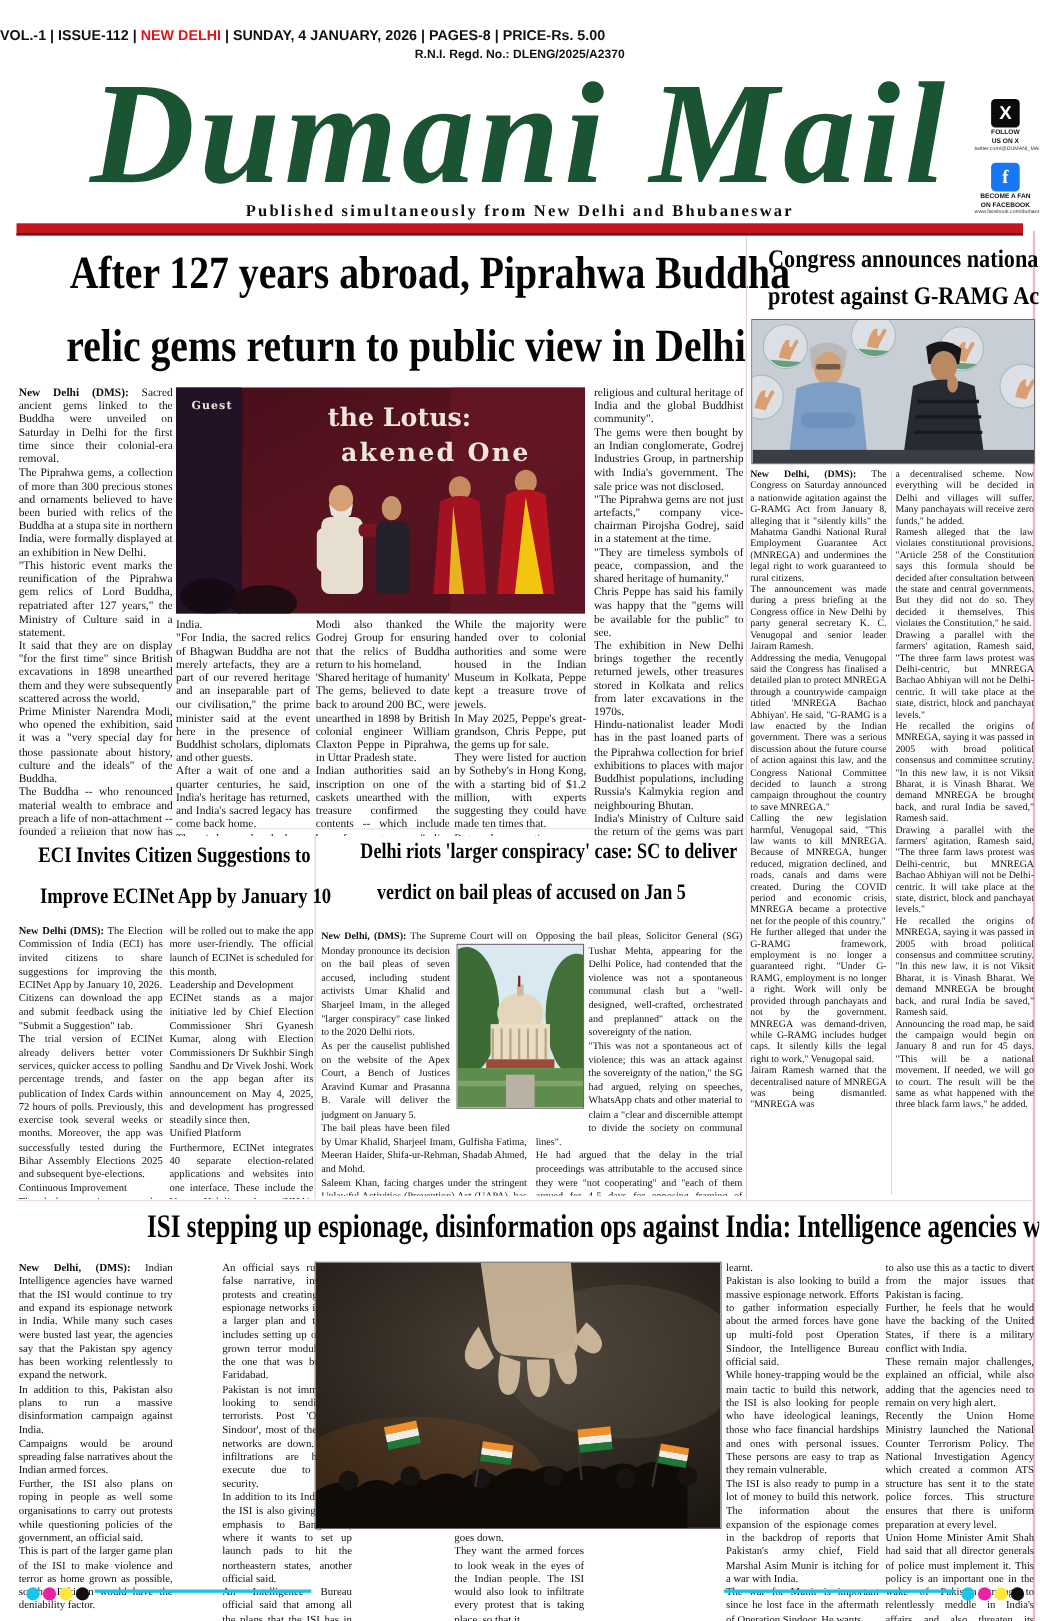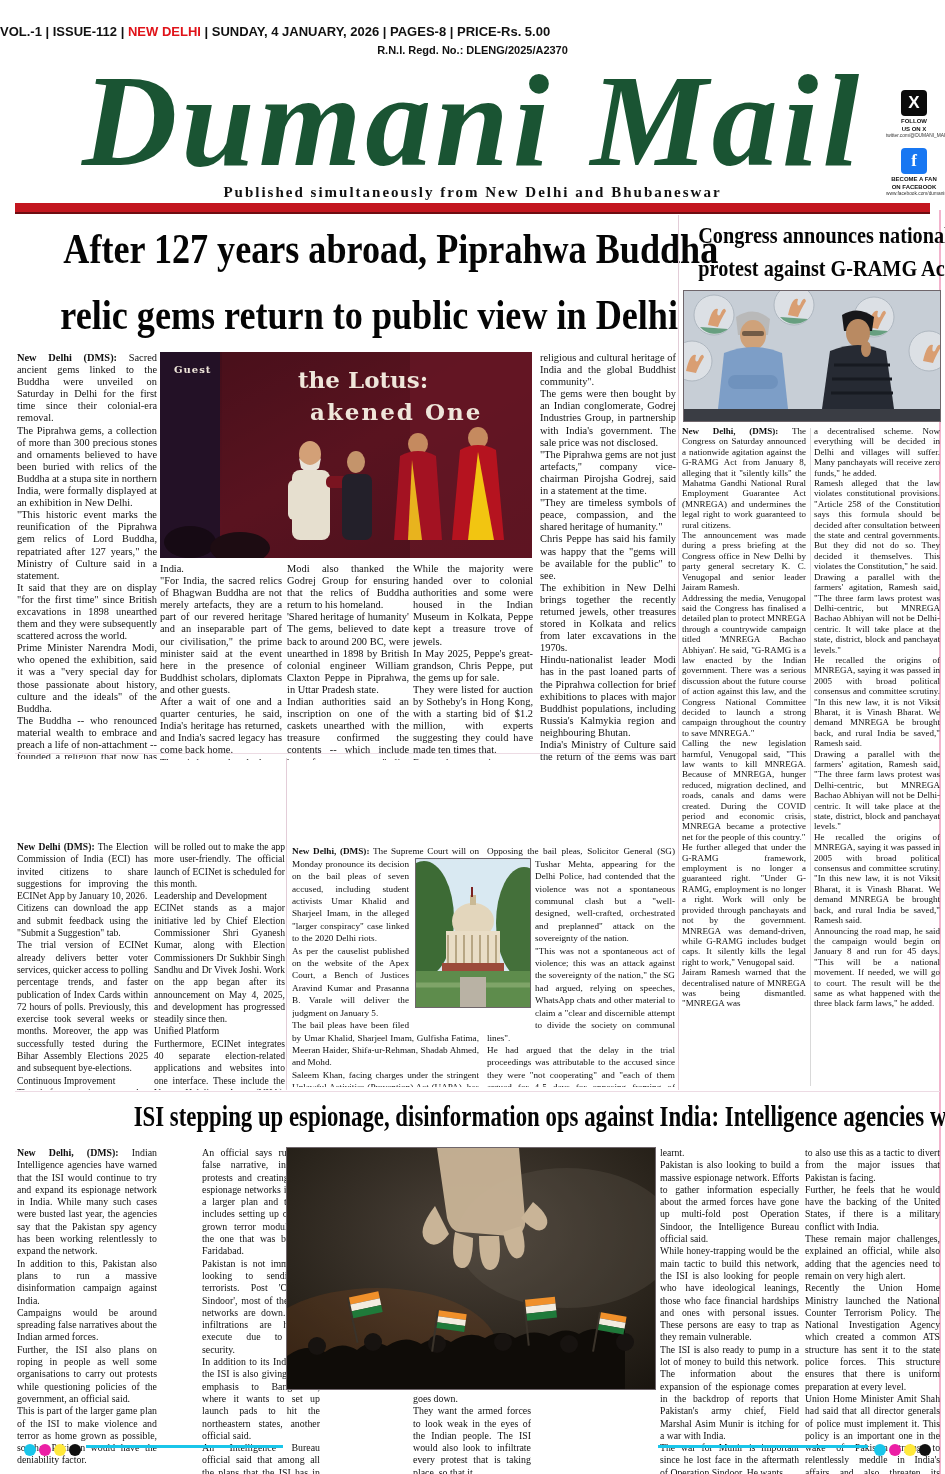--- a/index.html
+++ b/index.html
@@ -228,31 +228,39 @@
 Ramesh alleged that the law violates constitutional provisions. "Article 258 of the Constitution says this formula should be decided after consultation between the state and central governments. But they did not do so. They decided it themselves. This violates the Constitution," he said.
 Drawing a parallel with the farmers' agitation, Ramesh said, "The three farm laws protest was Delhi-centric, but MNREGA Bachao Abhiyan will not be Delhi-centric. It will take place at the state, district, block and panchayat levels."
 He recalled the origins of MNREGA, saying it was passed in 2005 with broad political consensus and committee scrutiny. "In this new law, it is not Viksit Bharat, it is Vinash Bharat. We demand MNREGA be brought back, and rural India be saved," Ramesh said.
 Drawing a parallel with the farmers' agitation, Ramesh said, "The three farm laws protest was Delhi-centric, but MNREGA Bachao Abhiyan will not be Delhi-centric. It will take place at the state, district, block and panchayat levels."
 He recalled the origins of MNREGA, saying it was passed in 2005 with broad political consensus and committee scrutiny. "In this new law, it is not Viksit Bharat, it is Vinash Bharat. We demand MNREGA be brought back, and rural India be saved," Ramesh said.
 Announcing the road map, he said the campaign would begin on January 8 and run for 45 days. "This will be a national movement. If needed, we will go to court. The result will be the same as what happened with the three black farm laws," he added.</div>
 
   <div class="abs hline" style="left:15px;top:753px;width:663px;"></div>
   <div class="abs vline" style="left:286px;top:758px;height:332px;"></div>
 
+  <div class="abs hl eci-hl">
+    <span class="cond">ECI Invites Citizen Suggestions to</span><br>
+    <span class="cond">Improve ECINet App by January 10</span>
+  </div>
   <div class="abs col eci-col" style="left:17px;top:841px;width:131px;height:249px;"><b>New Delhi (DMS):</b> The Election Commission of India (ECI) has invited citizens to share suggestions for improving the ECINet App by January 10, 2026.
 Citizens can download the app and submit feedback using the "Submit a Suggestion" tab.
 The trial version of ECINet already delivers better voter services, quicker access to polling percentage trends, and faster publication of Index Cards within 72 hours of polls. Previously, this exercise took several weeks or months. Moreover, the app was successfully tested during the Bihar Assembly Elections 2025 and subsequent bye-elections.
 Continuous Improvement
 The platform continues to evolve as officials refine it based on feedback from CEOs, DEOs, EROs, Observers, and field staff. In addition, user suggestions will be examined carefully, and updates</div>
   <div class="abs col eci-col" style="left:154px;top:841px;width:131px;height:249px;">will be rolled out to make the app more user-friendly. The official launch of ECINet is scheduled for this month.
 Leadership and Development
 ECINet stands as a major initiative led by Chief Election Commissioner Shri Gyanesh Kumar, along with Election Commissioners Dr Sukhbir Singh Sandhu and Dr Vivek Joshi. Work on the app began after its announcement on May 4, 2025, and development has progressed steadily since then.
 Unified Platform
 Furthermore, ECINet integrates 40 separate election-related applications and websites into one interface. These include the Voter Helpline App (VHA), cVIGIL, Saksham, Polling Trends (Voter Turnout App), and Know Your Candidate (KYC) App. Citizens can download ECINet from both the Google Play Store and the Apple App Store.</div>
 
+  <div class="abs hl riot-hl">
+    <span class="cond">Delhi riots 'larger conspiracy' case: SC to deliver</span><br>
+    <span class="cond">verdict on bail pleas of accused on Jan 5</span>
+  </div>
   <div class="abs col riot-col" style="left:292px;top:833px;width:187px;height:254px;">
     <span class="sp-r1"></span><span class="sp-r2"></span><span><b>New Delhi, (DMS):</b> The Supreme Court will on Monday pronounce its decision on the bail pleas of seven accused, including student activists Umar Khalid and Sharjeel Imam, in the alleged "larger conspiracy" case linked to the 2020 Delhi riots.
 As per the causelist published on the website of the Apex Court, a Bench of Justices Aravind Kumar and Prasanna B. Varale will deliver the judgment on January 5.
 The bail pleas have been filed by Umar Khalid, Sharjeel Imam, Gulfisha Fatima, Meeran Haider, Shifa-ur-Rehman, Shadab Ahmed, and Mohd.
 Saleem Khan, facing charges under the stringent Unlawful Activities (Prevention) Act (UAPA), has been in custody for more than five years.
 Earlier, on December 10, the Supreme Court had reserved its verdict on the batch of special leave petitions (SLPs) challenging the Delhi High Court's refusal to grant bail to the accused in the 2020 riots "larger conspiracy" case.
 After hearing both sides, the Justice Kumar-led Bench directed the petitioners as well as the prosecution to file any additional documents in support of their submissions by December 18.</span>
   </div>
   <div class="abs col riot-col" style="left:487px;top:833px;width:188px;height:254px;">
     <span class="sp-l1"></span><span class="sp-l2"></span><span>Opposing the bail pleas, Solicitor General (SG) Tushar Mehta, appearing for the Delhi Police, had contended that the violence was not a spontaneous communal clash but a "well-designed, well-crafted, orchestrated and preplanned" attack on the sovereignty of the nation.

